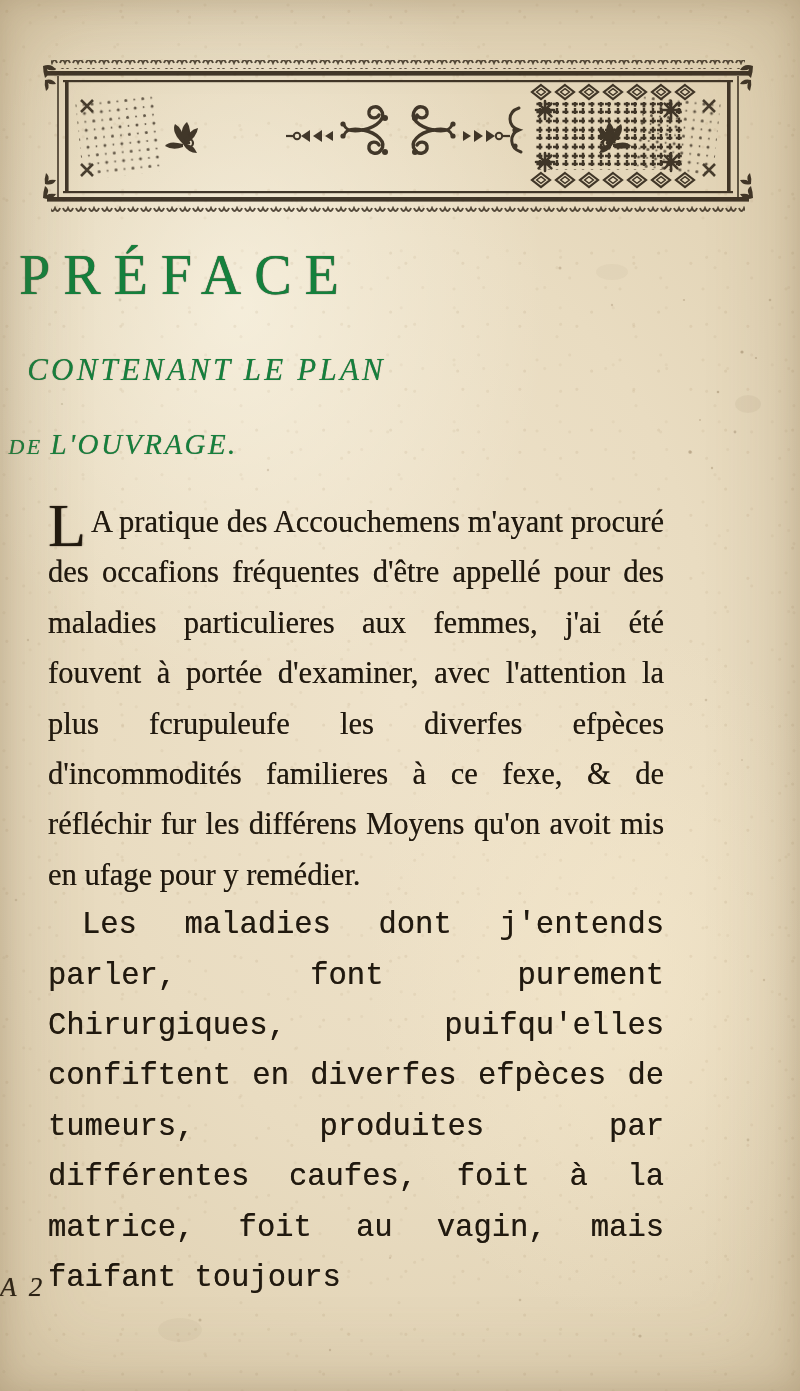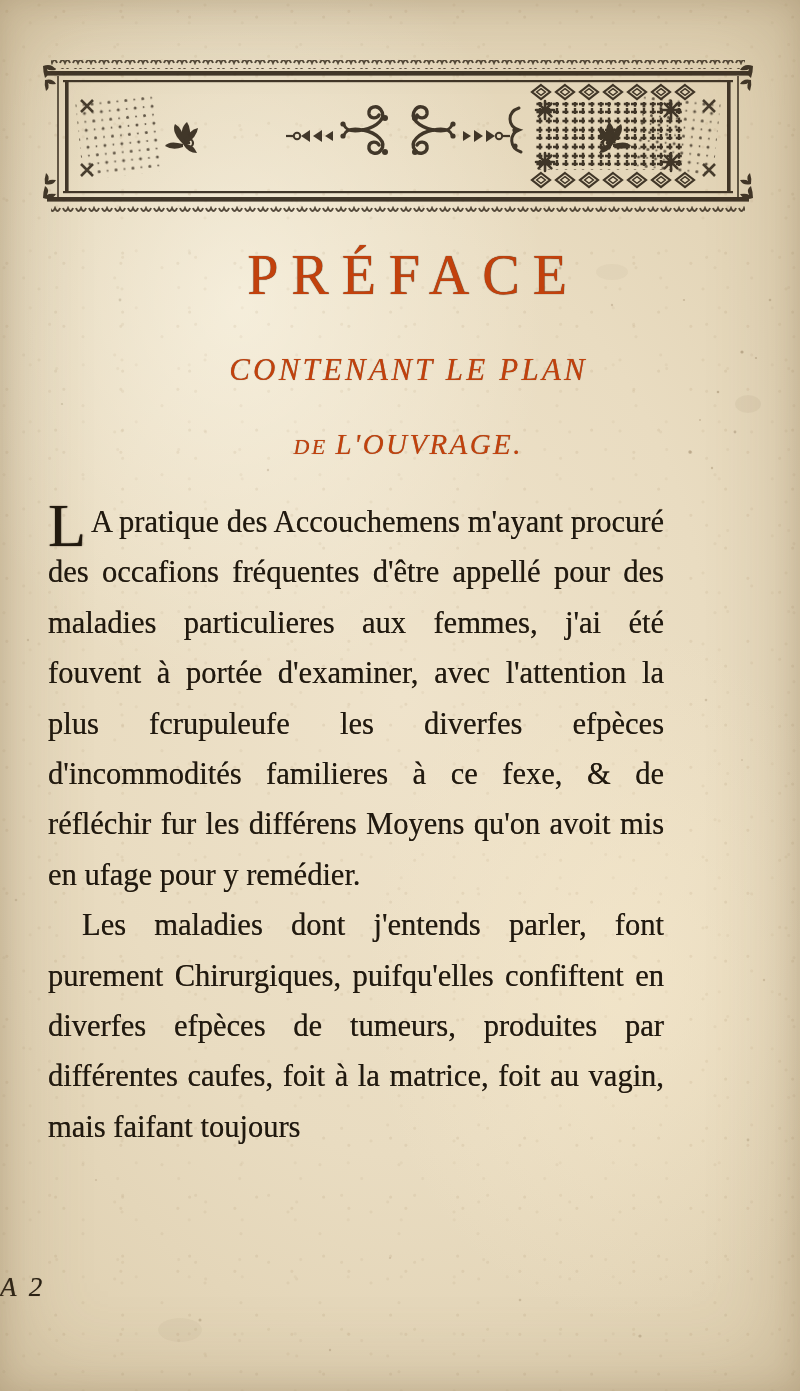--- a/index.html
+++ b/index.html
@@ -42,55 +42,56 @@
 
   
   #headpiece{
     position:absolute;left:33px;top:56px;width:730px;height:160px;
   }
   #headpiece svg{width:100%;height:100%;display:block;
     filter:blur(.18px);opacity:.88;}
 
   
   .title{
-    position:absolute;left:14px;right:0;text-align:center;
-    color:#c2410c;
+    position:absolute;left:6px;right:0;
+    color:#15803d;
   }
   #page-title{
     top:243px;
     font-size:56px;letter-spacing:13px;
     text-indent:13px;
     font-weight:400;
     text-shadow:0 0 1.1px rgba(40,28,16,.75), .4px .3px .6px rgba(40,28,16,.35);
   }
   #subtitle{
     top:352px;
     font-size:31px;letter-spacing:3.2px;text-indent:3.2px;
     font-style:italic;
     text-shadow:0 0 .7px rgba(40,28,16,.6);
+    margin-left:18px;
   }
   #subtitle-2{
     top:428px;
     font-size:22px;letter-spacing:2.4px;text-indent:2.4px;
     font-style:italic;
     text-shadow:0 0 .7px rgba(40,28,16,.55);
   }
   #subtitle-2 .big{font-size:29px;}
 
   
   #body-text{
     position:absolute;left:48px;top:497px;width:616px;
     color:#20190f;
     font-size:30.5px;
     line-height:50.4px;
     text-align:justify;
     text-shadow:0 0 .65px rgba(35,25,14,.62), .35px .25px .45px rgba(35,25,14,.25);
   }
   #body-text p{margin:0;}
-  #body-text p.indent{text-indent:34px;}
+  #body-text p.indent{text-indent:34px;font-family:Liberation Mono, monospace;}
   .dropcap{
     float:left;
     font-size:62px;line-height:44px;
     margin:6px 5px 0 0;
     letter-spacing:0;
     text-shadow:0 0 1.2px rgba(35,25,14,.8), .5px .4px .7px rgba(35,25,14,.4);
   }
   
   #signature{
     position:absolute;left:0;right:0;top:1272px;

